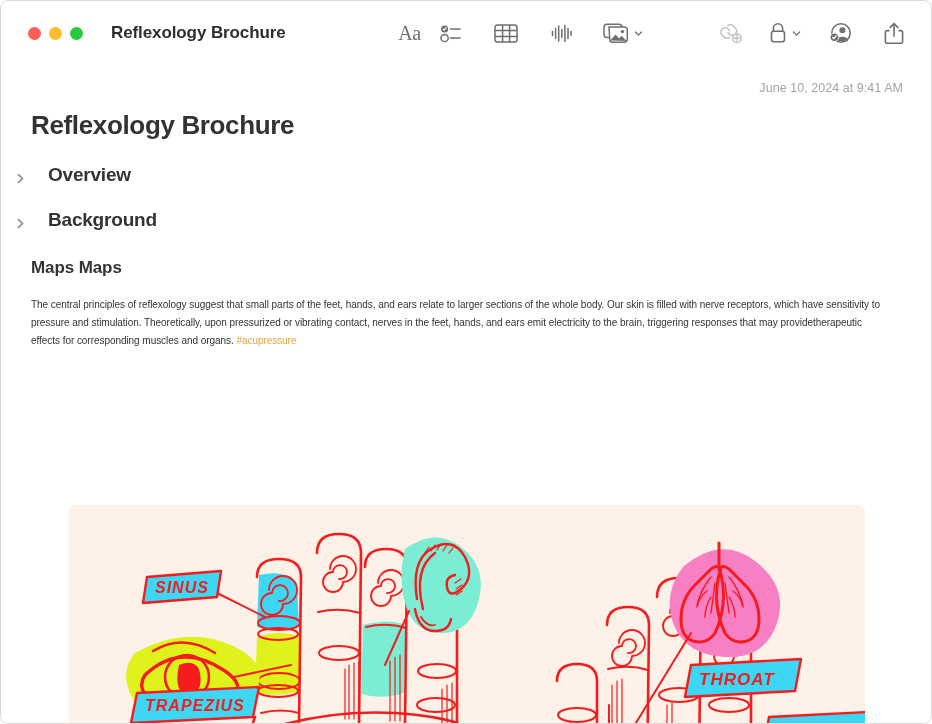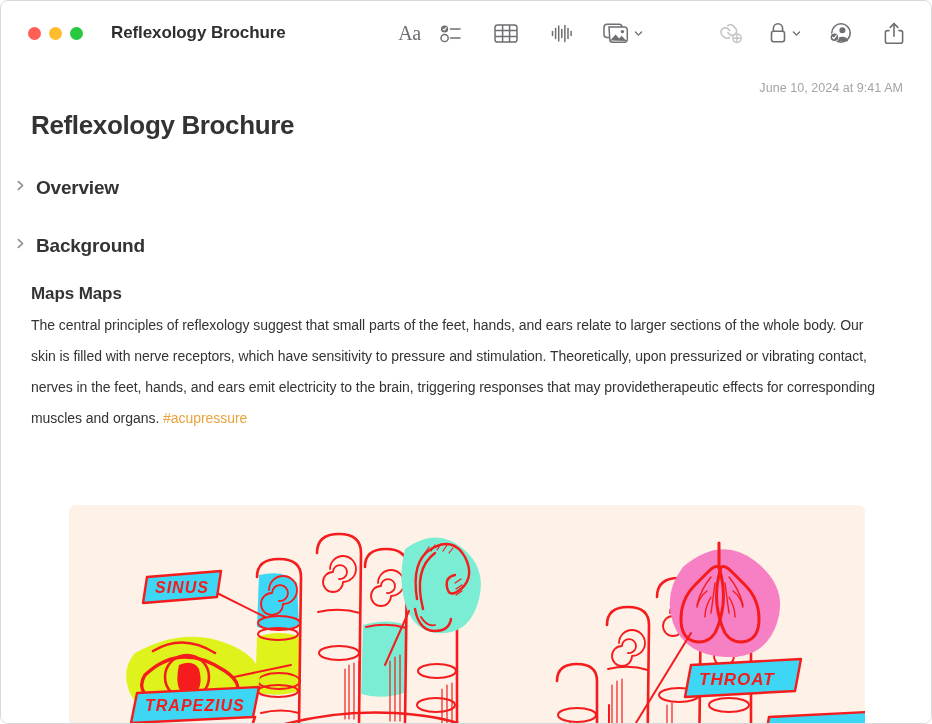--- a/index.html
+++ b/index.html
@@ -81,23 +81,23 @@
     letter-spacing: 0.05px;
   }
   #note-title {
     font-size: 26px;
     font-weight: 700;
     color: #333336;
     letter-spacing: -0.35px;
     margin: 15px 0 0 2px;
   }
   .section-head {
-    display: flex; align-items: flex-start;
-    gap: 10px;
-    margin-top: 36px;
+    display: flex; align-items: center;
+    gap: 22px;
+    margin-top: 23px;
     margin-left: -14px;
   }
   .disclosure {
     width: 11px; height: 11px;
     flex: 0 0 auto;
     color: #8d8d92;
   }
   .sec-label {
     font-size: 19px;
     font-weight: 700;
@@ -106,25 +106,25 @@
   }
   #bodymaps-head {
     font-size: 17px;
     font-weight: 700;
     color: #333336;
     margin-top: 27px;
     margin-left: 2px;
     letter-spacing: -0.1px;
   }
   #body-para {
-    margin-top: 6px;
+    margin-top: 18px;
     margin-left: 2px;
     width: 850px;
-    font-size: 14px;
-    line-height: 31px;
+    font-size: 10px;
+    line-height: 18px;
     color: #333336;
     letter-spacing: -0.05px;
   }
   .hashtag { color: #e8a33d; }
 
   
   #illus-wrap {
     position: absolute;
     left: 68px; top: 440px;
     width: 796px; height: 285px;

